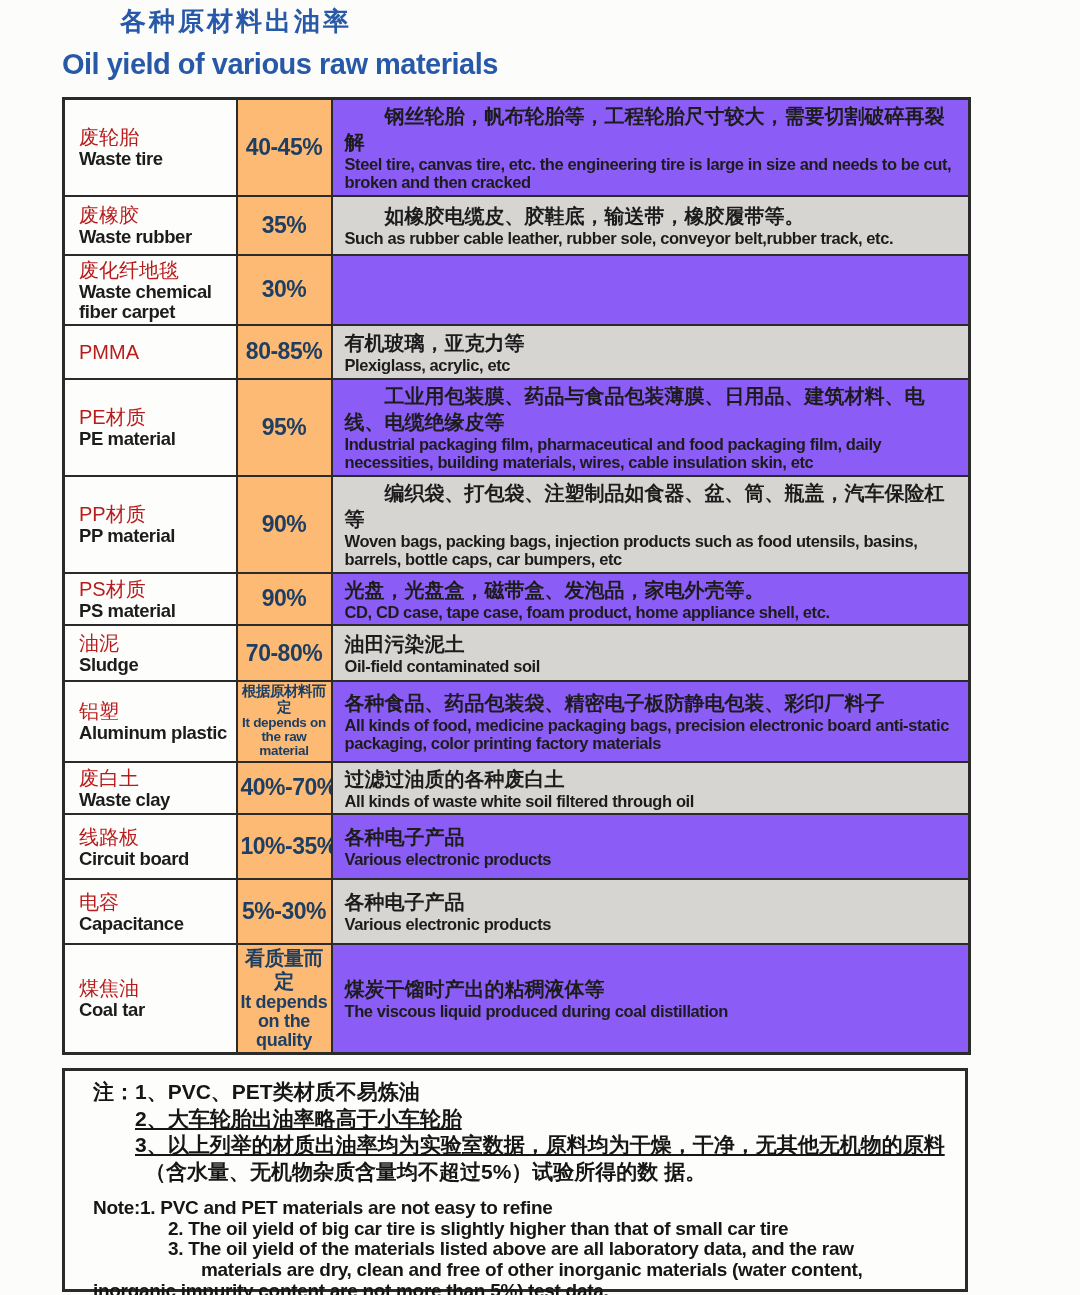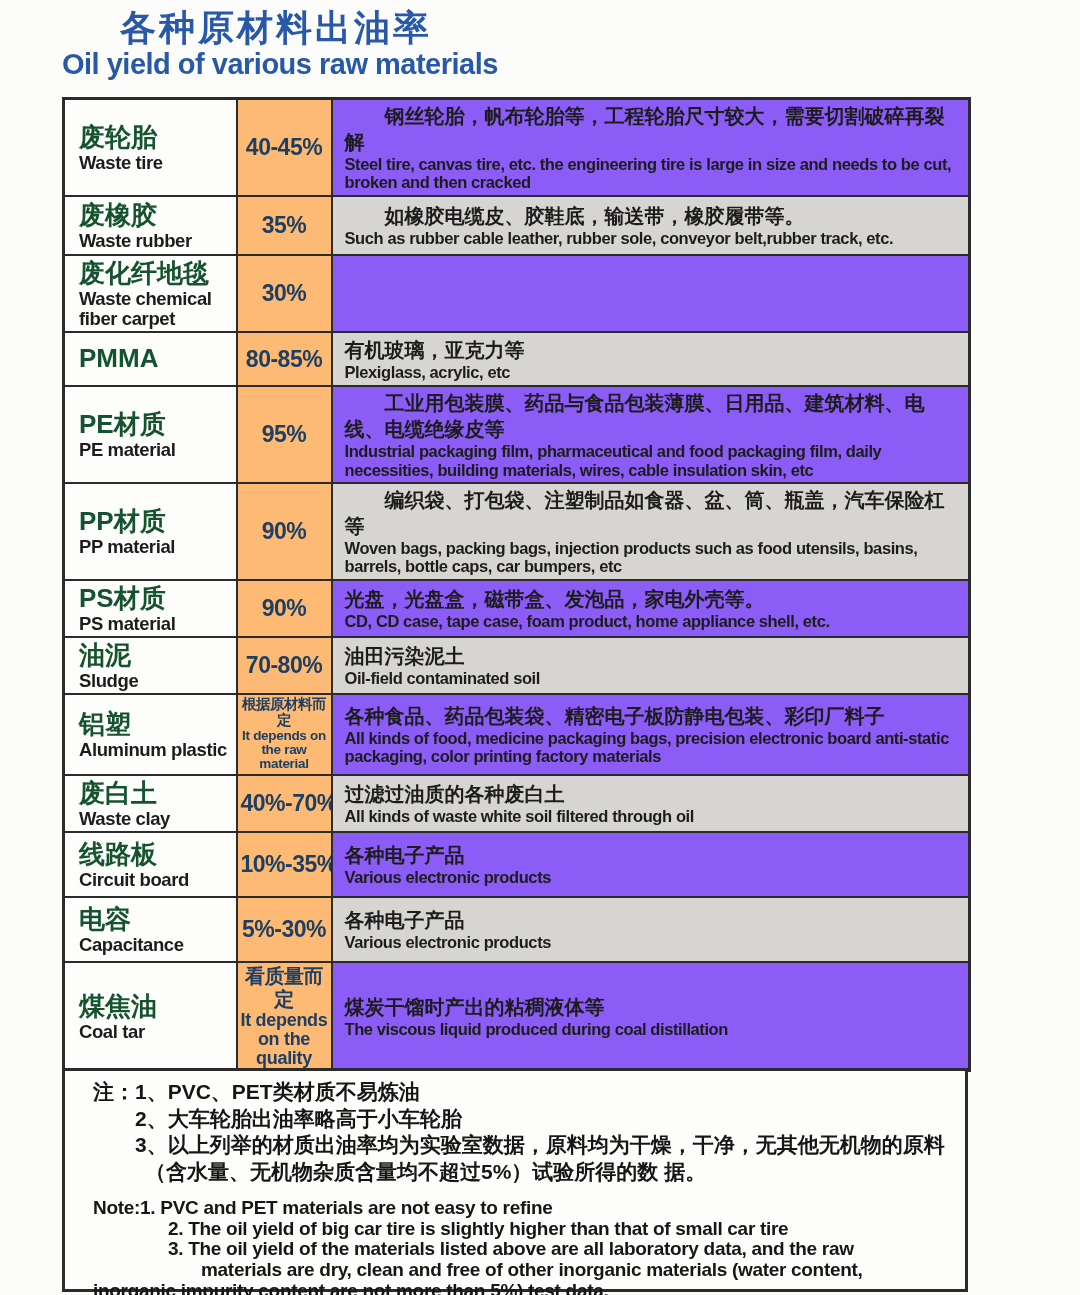--- a/index.html
+++ b/index.html
@@ -1,21 +1,21 @@
 <!DOCTYPE html>
 <html><head>
 <meta charset="utf-8">
 <style>
   * { margin:0; padding:0; box-sizing:border-box; }
   body { font-family:"Liberation Sans", sans-serif; background:#ffffff; }
   .page { position:relative; width:1080px; height:1295px; background:#fcfcfa; overflow:hidden; }
 
   .title-zh {
     position:absolute; left:120px; top:4px;
-    font-size:36px; font-weight:900; color:#2859a8; letter-spacing:3px;
+    font-size:26px; font-weight:900; color:#2859a8; letter-spacing:3px;
   }
   .title-en {
     position:absolute; left:62px; top:48px;
     font-size:29px; font-weight:800; color:#2859a8; letter-spacing:-0.5px;
   }
 
   table.yield-table {
     position:absolute; left:62px; top:97px; width:906px;
     border-collapse:collapse; table-layout:fixed;
     border:3px solid #2b2b2b;
@@ -24,41 +24,41 @@
 
   col.c-name  { width:173px; }
   col.c-yield { width:95px; }
   col.c-desc  { width:638px; }
 
   td.name  { background:#fdfdfb; padding:2px 6px 2px 14px; }
   td.yield { background:#fdba74; text-align:center; padding:2px 3px; }
   td.desc  { background:#8b5cf6; padding:3px 10px 3px 12px; }
   tr:nth-child(even) td.desc { background:#d6d5d2; }
 
-  .name-zh { font-size:26px; font-weight:700; color:#14532d; line-height:1.2; }
+  .name-zh { font-size:20px; font-weight:400; color:#b91c1c; line-height:1.2; }
   .name-en { font-size:18.5px; font-weight:700; color:#1c1c1c; line-height:1.08; letter-spacing:-0.4px; }
 
   .yield-main { font-size:23px; font-weight:700; color:#1e3f63; letter-spacing:-0.5px; }
   .yield-sub  { font-size:17px; font-weight:700; color:#1e3f63; line-height:1.05; letter-spacing:-0.3px; }
   tr.small-yield .yield-main { font-size:14.5px; line-height:1.1; }
   tr.small-yield .yield-sub  { font-size:13.5px; line-height:1.05; }
   tr.med-yield  .yield-main { font-size:20px; line-height:1.15; }
   tr.med-yield  .yield-sub  { font-size:18px; line-height:1.05; }
 
   .desc-zh { font-size:20px; font-weight:700; color:#1c1c1c; line-height:1.3; }
   .desc-zh.indent { text-indent:2em; }
   .desc-en { font-size:16.5px; font-weight:700; color:#1c1c1c; line-height:1.12; letter-spacing:-0.4px; }
 
   .notes-box {
     position:absolute; left:62px; top:1068px; width:906px; height:224px;
     border:3px solid #2b2b2b; background:#fdfdfb; padding:8px 10px 0 28px;
   }
   .nzh { font-size:21px; font-weight:700; color:#161616; line-height:1.27; }
   .nen { font-size:19px; font-weight:700; color:#161616; line-height:1.1; letter-spacing:-0.3px; }
-  .ind1 { padding-left:42px; }
+  .ind1 { padding-left:42px;text-decoration:underline; }
   .ind1b { padding-left:52px; }
   .ind2 { padding-left:75px; }
   .ind3 { padding-left:108px; }
   .gap-between { height:12px; }
 </style>
 </head>
 <body>
 
 <div class="page">
 

